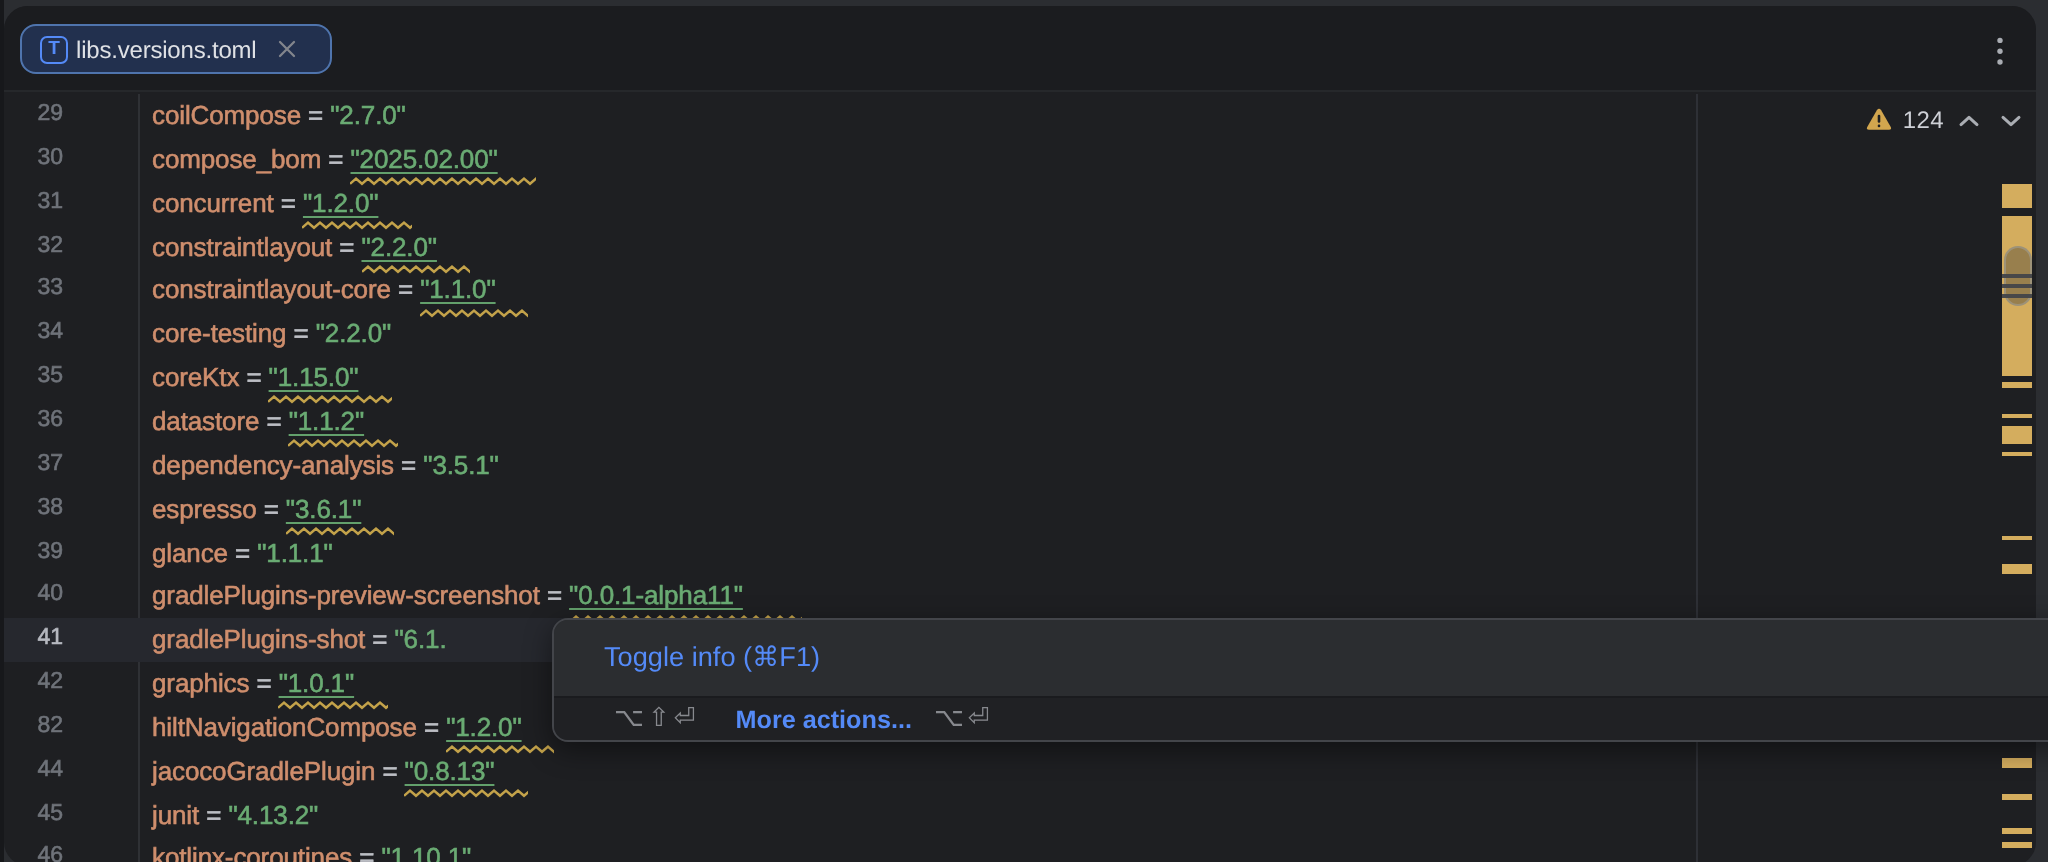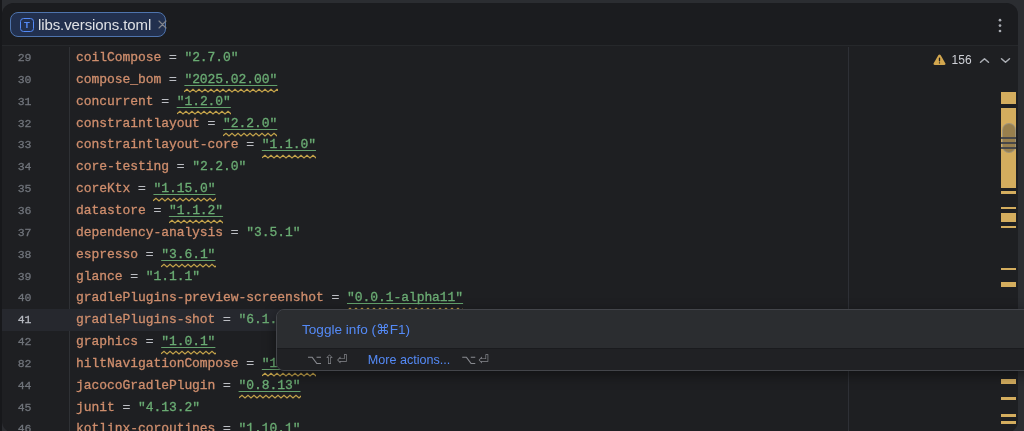--- a/index.html
+++ b/index.html
@@ -14,32 +14,32 @@
 
   
   #tabbar { position:absolute; left:0; top:0; width:100%; height:43px;
             background:#1b1c1f; border-bottom:1px solid #26282b; }
   #tab { position:absolute; left:8px; top:9px; height:25px; width:156px;
          background:#22304e; border:1px solid #4f74ad; border-radius:8px;
          display:flex; align-items:center; cursor:default; }
   #tab-icon { width:14px; height:14px; margin-left:9px; border:1.4px solid #548af7; border-radius:3.5px;
               display:flex; align-items:center; justify-content:center; flex:none; }
   #tab-icon span { color:#548af7; font-size:9.5px; font-weight:bold; line-height:1; }
-  #tab-label { margin-left:4px; font-size:15px; color:#dfe1e5; white-space:nowrap; letter-spacing:-0.1px; }
+  #tab-label { margin-left:4px; font-size:12px; color:#dfe1e5; white-space:nowrap; letter-spacing:-0.1px; }
   #tab-close { margin-left:7px; width:16px; height:16px; display:flex; align-items:center; justify-content:center; }
   #more-icon { position:absolute; right:10px; top:14px; width:16px; height:18px;
                display:flex; align-items:center; justify-content:center; }
 
   
   #editor { position:absolute; left:0; top:44px; width:100%; height:386px; }
   #gutter-line { position:absolute; left:67px; top:0; width:1px; height:100%; background:#2f3135; }
   #margin-line { position:absolute; left:846px; top:0; width:1px; height:100%; background:#2e3036; }
 
   .line { position:absolute; left:0; width:100%; height:21.85px;
-          font-family:Liberation Mono, monospace; font-size:13px; line-height:21.85px;
+          font-family:Liberation Sans, sans-serif; font-size:13px; line-height:21.85px;
           letter-spacing:-0.06px; white-space:pre; -webkit-text-stroke:0.3px; }
   .line.current { background:#26282e; }
   .ln { position:absolute; left:0; top:0; width:29.5px; text-align:right;
         font-size:11.5px; color:#6f737a; line-height:21.85px; letter-spacing:0; }
   .line.current .ln { color:#b6b9c0; }
   .code { position:absolute; left:74px; top:0; }
   .tok-key { color:#cf8e6d; }
   .tok-op  { color:#bcbec4; }
   .tok-str { color:#6aab73; }
   .tok-str.warn { display:inline-block; position:relative;
@@ -66,21 +66,21 @@
            border:1px solid #43454a; background:#2b2d30; box-shadow:0 4px 14px rgba(0,0,0,0.45);
            overflow:hidden; z-index:10; }
   #popup-row1 { height:38px; display:flex; align-items:center; padding:0 18px 0 19px;
                 background:#2b2d30; font-size:13.6px; color:#d4d6db; white-space:nowrap; }
   #popup-row1 .link { margin-left:6px; }
   .link { color:#548af7; cursor:pointer; }
   #popup-row2 { height:22px; border-top:1px solid #1a1b1e; background:#202124;
                 display:flex; align-items:center; padding:0 19px; font-size:12.6px; white-space:nowrap; }
   .shortcut { color:#87898e; font-size:13px; letter-spacing:2px;
               font-family:"DejaVu Sans", sans-serif; margin-left:11px; }
-  #more-actions { margin-left:18px; }
+  #more-actions { margin-left:18px;font-weight:bold; }
 </style>
 </head>
 <body>
 
 <div id="viewport">
   <div id="island">
 
     <div id="tabbar">
       <div id="tab">
         <div id="tab-icon">
@@ -148,21 +148,21 @@
           <div class="line" style="top: 371.45px;"><span class="ln">46</span><span class="code"><span class="tok-key">kotlinx-coroutines</span><span class="tok-op"> = </span><span class="tok-str warn">"1.10.1"</span></span></div>
         </div>
     </div>
 
     <div id="inspections">
       <svg width="13" height="12" viewBox="0 0 13 12">
         <path d="M5.42 1.1 L0.55 9.6 Q0.2 10.9 1.55 10.9 L11.45 10.9 Q12.8 10.9 12.45 9.6 L7.58 1.1 Q6.5 -0.35 5.42 1.1 Z" fill="#d2a64e"></path>
         <rect x="5.85" y="3.4" width="1.3" height="4.0" rx="0.6" fill="#1e1f22"></rect>
         <rect x="5.85" y="8.3" width="1.3" height="1.3" rx="0.6" fill="#1e1f22"></rect>
       </svg>
-      <span id="warn-count">156</span>
+      <span id="warn-count">124</span>
       <span class="chev" id="chev-up">
         <svg width="11" height="7" viewBox="0 0 11 7">
             <polyline points="1.5,5.3 5.5,1.7 9.5,5.3" fill="none" stroke="#aaadb3" stroke-width="1.5" stroke-linecap="round" stroke-linejoin="round"></polyline>
           </svg>
       </span>
       <span class="chev" id="chev-down">
         <svg width="11" height="7" viewBox="0 0 11 7">
             <polyline points="1.5,1.7 5.5,5.3 9.5,1.7" fill="none" stroke="#aaadb3" stroke-width="1.5" stroke-linecap="round" stroke-linejoin="round"></polyline>
           </svg>
       </span>

